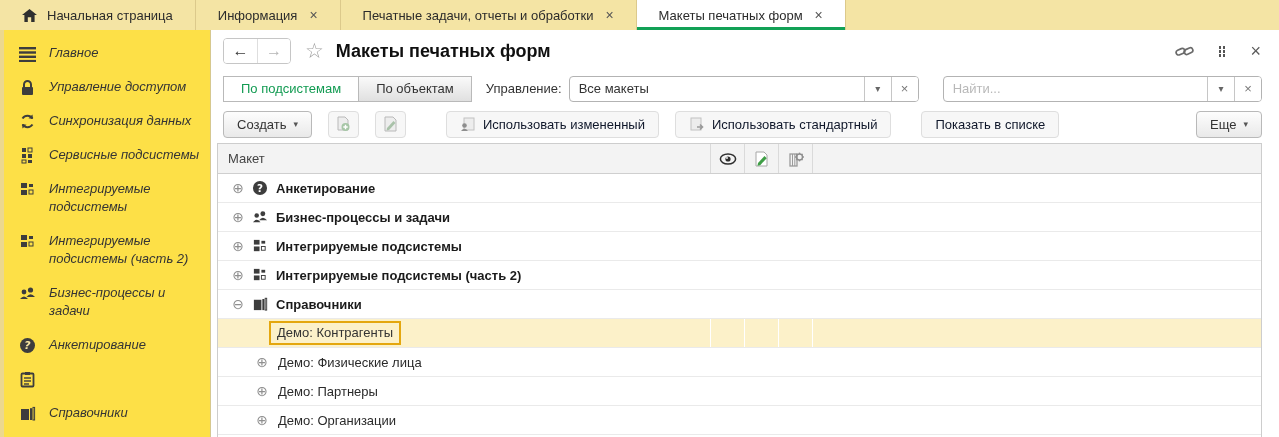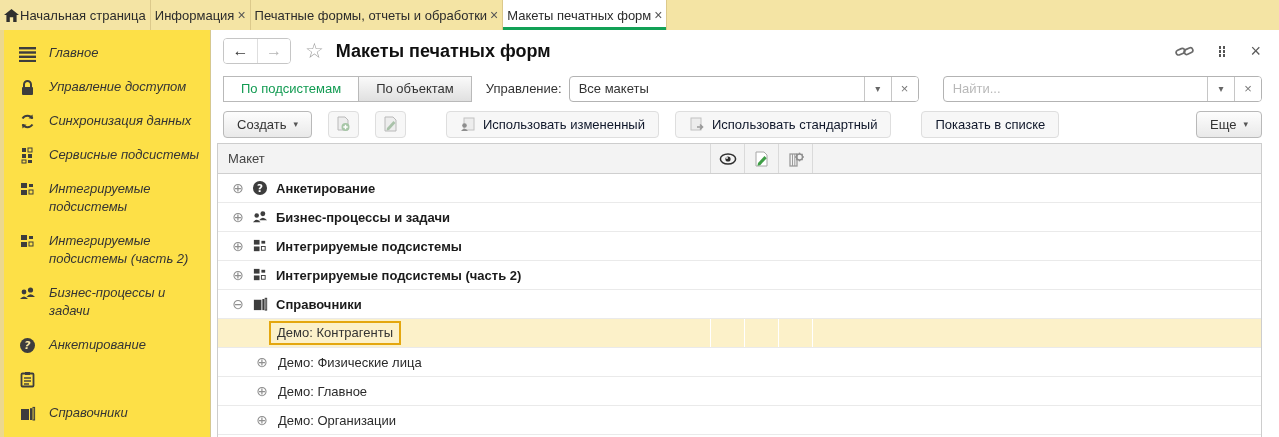--- a/index.html
+++ b/index.html
@@ -3,21 +3,21 @@
 <meta charset="utf-8">
 <style>
   * { margin:0; padding:0; box-sizing:border-box; }
   html,body { width:1279px; height:437px; overflow:hidden;
     font-family:"Liberation Sans","DejaVu Sans",sans-serif; background:#fff; }
 
   .screen { width:1279px; height:437px; display:flex; flex-direction:column; }
 
   
   .tabbar { height:30px; background:#f4e4a4; display:flex; align-items:stretch; flex:0 0 30px; }
-  .tab { position:relative; display:flex; align-items:center; gap:1px; padding:0 4px;
+  .tab { position:relative; display:flex; align-items:center; gap:10px; padding:0 22px;
          border-right:1px solid #dcc98b; font-size:13px; color:#2b2b2b; cursor:default; }
   .tab .tclose { font-size:14px; color:#555; margin-left:2px; }
   .tab.active { background:#fff; }
   .tab.active::after { content:""; position:absolute; left:0; right:0; bottom:0; height:3px; background:#12a156; }
   .home-ic { width:15px; height:13px; display:inline-block; }
 
   
   .bodyrow { flex:1; display:flex; min-height:0; }
 
   
@@ -112,21 +112,21 @@
             <path d="M7.5 0 L15 6 H12.6 V13 H9.2 V8.2 H5.8 V13 H2.4 V6 H0 Z" fill="#2f2f2f"></path>
           </svg>
       </span>
       <span>Начальная страница</span>
     </div>
     <div class="tab">
       <span>Информация</span>
       <span class="tclose">×</span>
     </div>
     <div class="tab">
-      <span>Печатные формы, отчеты и обработки</span>
+      <span>Печатные задачи, отчеты и обработки</span>
       <span class="tclose">×</span>
     </div>
     <div class="tab active">
       <span>Макеты печатных форм</span>
       <span class="tclose">×</span>
     </div>
   </div>
 
   <div class="bodyrow">
 
@@ -479,21 +479,21 @@
           </div>
             <div></div>
             <div></div>
             <div></div>
             <div></div>
         </div>
 
         <div class="grow child">
           <div class="mcell">
             <span class="expander">⊕</span>
-            <span class="rlabel">Демо: Главное</span>
+            <span class="rlabel">Демо: Партнеры</span>
           </div>
             <div></div>
             <div></div>
             <div></div>
             <div></div>
         </div>
 
         <div class="grow child">
           <div class="mcell">
             <span class="expander">⊕</span>

